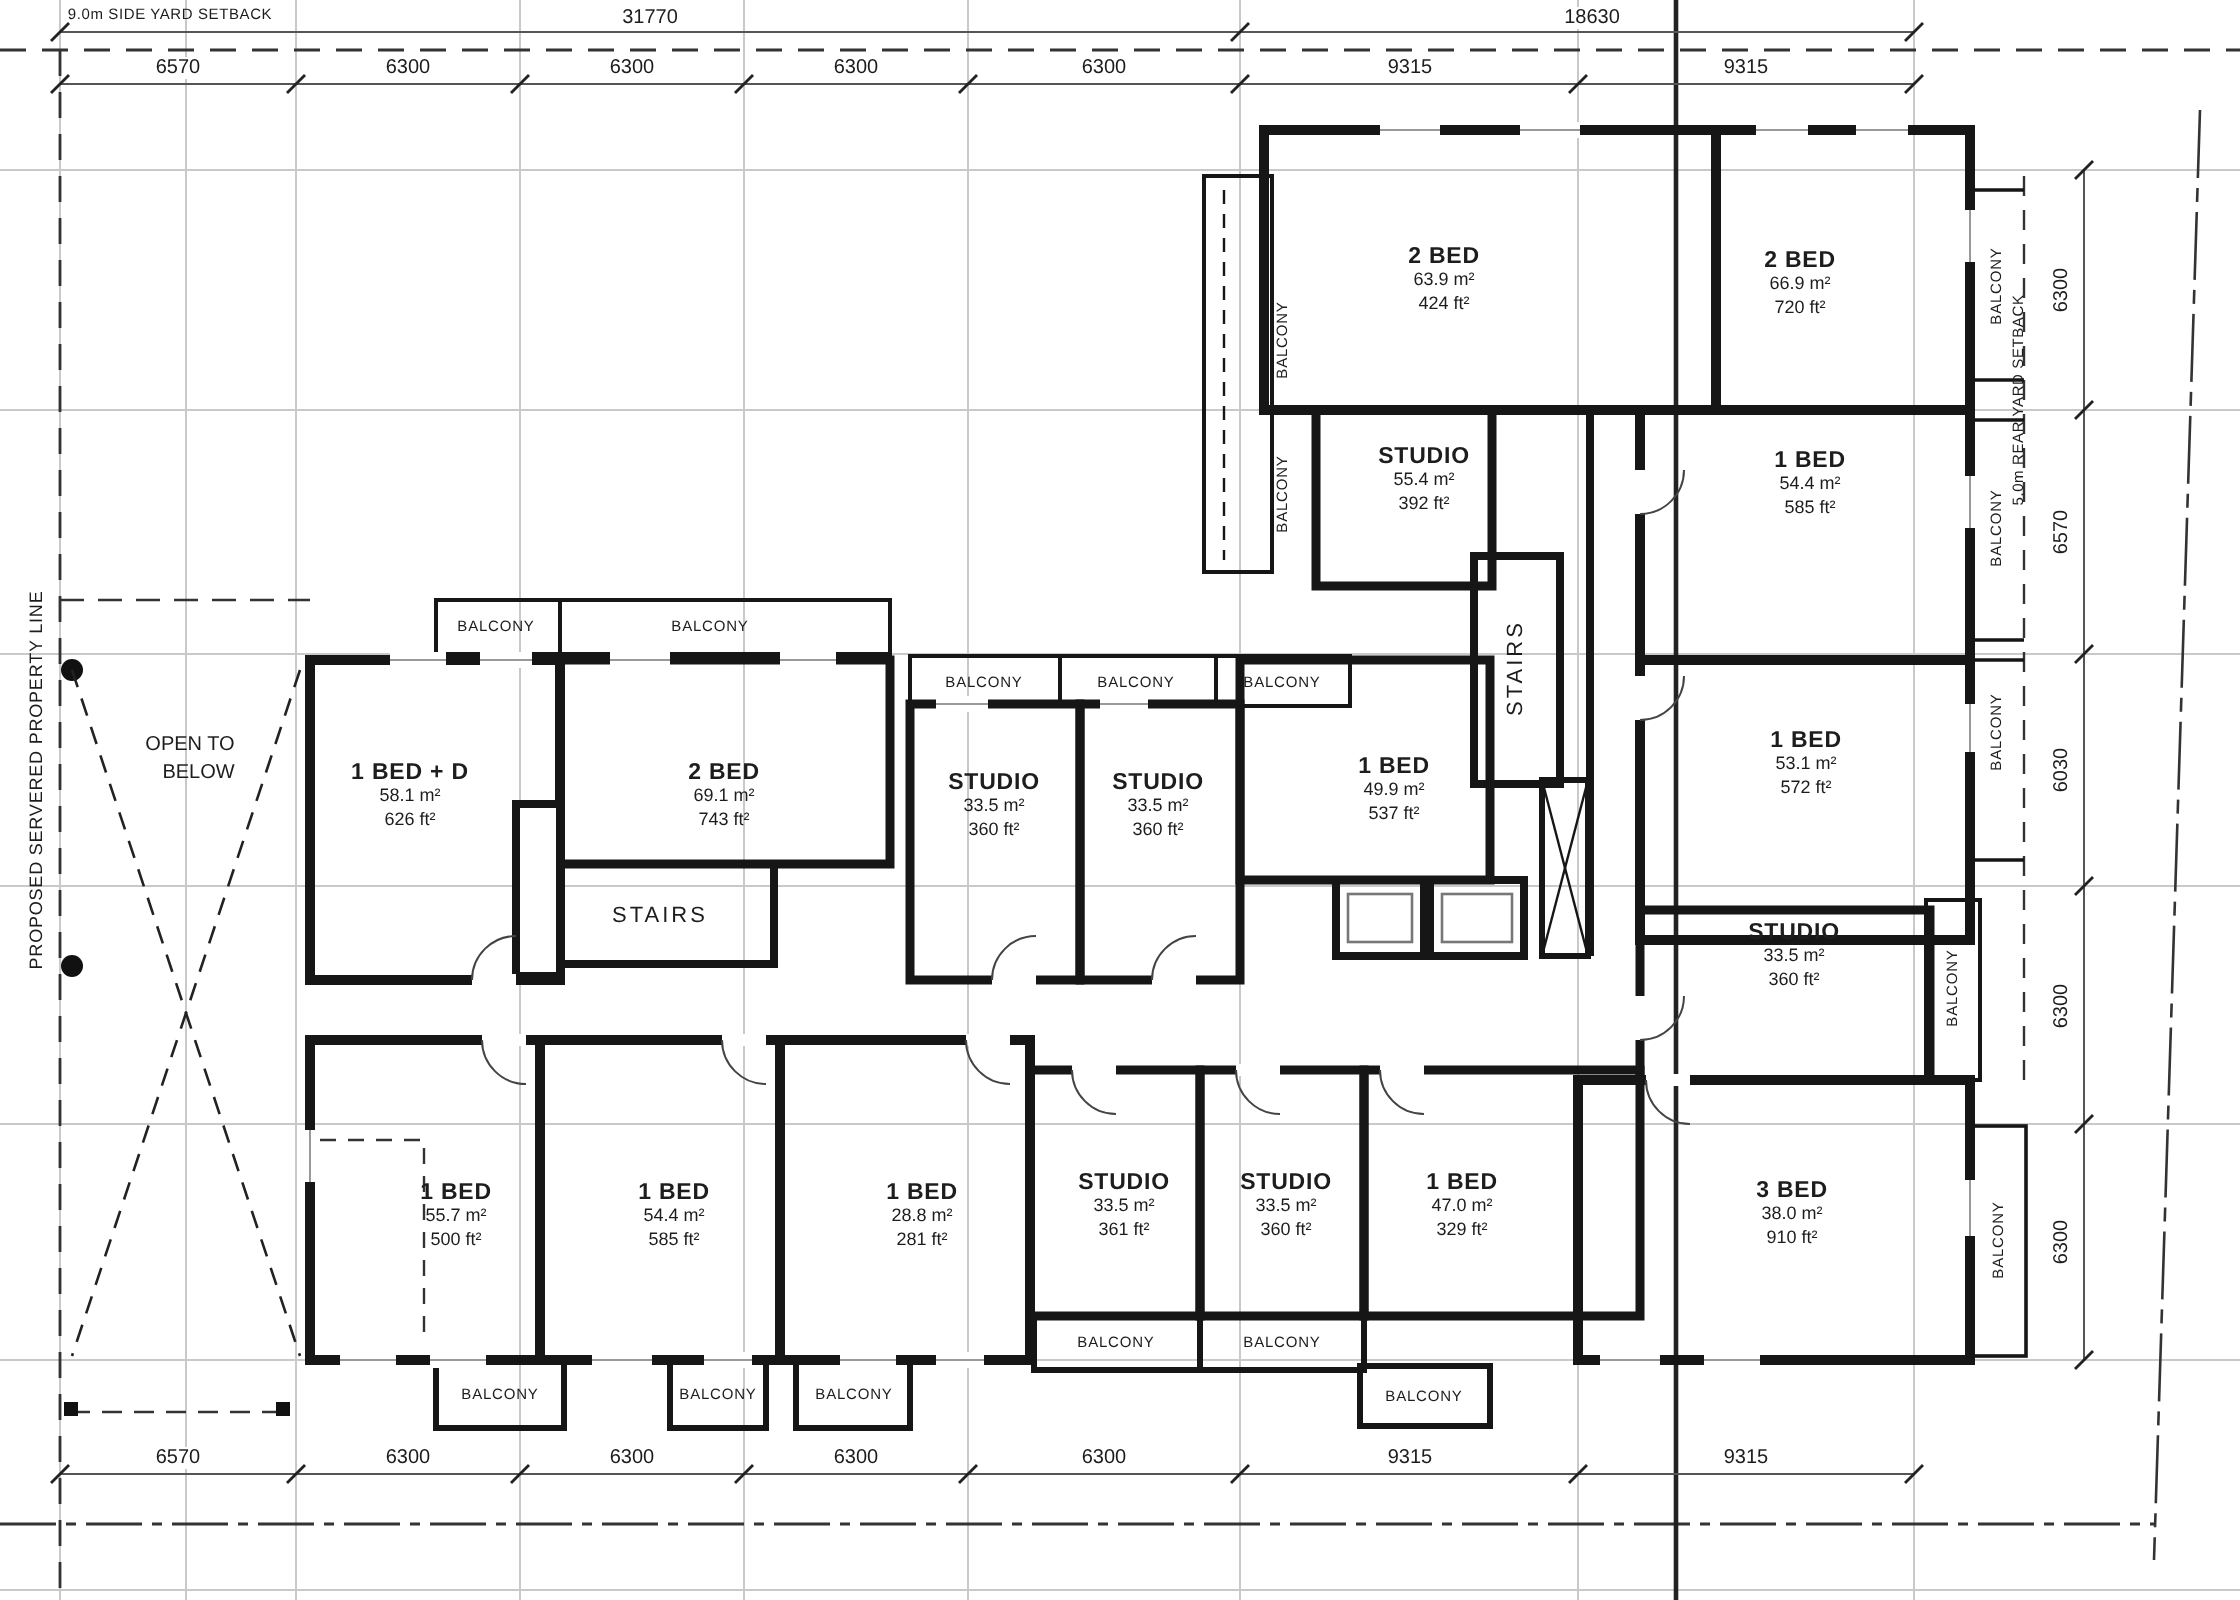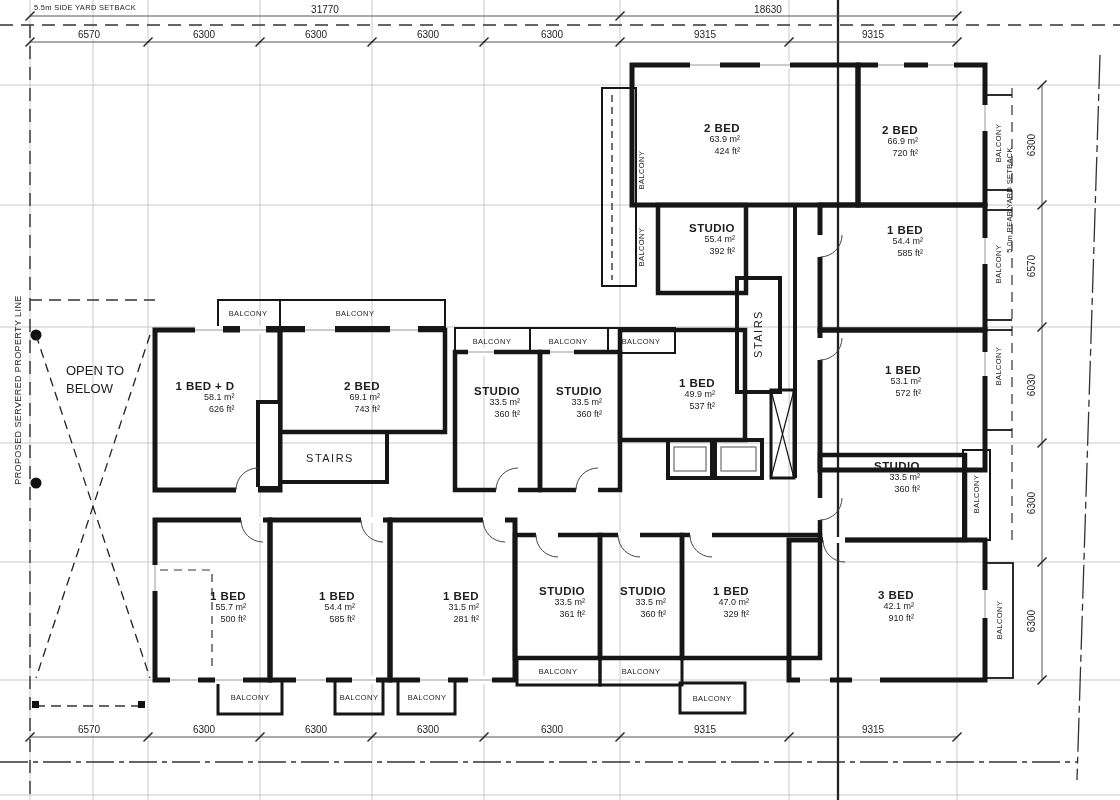--- a/index.html
+++ b/index.html
@@ -2,27 +2,27 @@
 <html><head>
 <meta charset="utf-8">
 <style>
   *{margin:0;padding:0;box-sizing:border-box}
   html,body{background:#fff}
   body{font-family:"Liberation Sans",sans-serif;color:#1d1d1d}
   .plan{position:relative;width:1120px;height:800px;background:#fff;overflow:hidden}
   svg.geom{position:absolute;left:0;top:0}
   .lab{position:absolute;transform:translate(-50%,-50%);white-space:nowrap;color:#1d1d1d;z-index:3}
   .lab.v{transform:translate(-50%,-50%) rotate(-90deg)}
-  .room{position:absolute;transform:translate(-50%,-50%);text-align:right;z-index:3}
+  .room{position:absolute;transform:translate(-50%,-50%);text-align:center;z-index:3}
   .rname{font-size:11.5px;font-weight:bold;letter-spacing:.4px}
   .rarea{font-size:9px;line-height:1.3}
   .bal{font-size:7.5px;letter-spacing:.4px}
   .dim{font-size:10px;background:#fff;padding:0 2px}
   .stairs{font-size:11px;letter-spacing:1.5px}
-  .otb{position:absolute;transform:translate(-50%,-50%);font-size:13px;line-height:1.4;text-align:left;white-space:pre-line;z-index:3}
+  .otb{position:absolute;transform:translate(-50%,-50%);font-size:10px;line-height:1.4;text-align:right;white-space:pre-line;z-index:3}
   .sb{font-size:7.5px;letter-spacing:.3px}
   .prop{font-size:9px;letter-spacing:.4px}
 </style>
 </head>
 <body>
 
 <div class="plan">
 
 <svg class="geom" width="1120" height="800" viewBox="0 0 1120 800">
   <defs>
@@ -247,28 +247,28 @@
     <path d="M536,535 A22,22 0 0 0 558,557"></path>
     <path d="M618,535 A22,22 0 0 0 640,557"></path>
     <path d="M690,535 A22,22 0 0 0 712,557"></path>
     <path d="M823,540 A22,22 0 0 0 845,562"></path>
     <path d="M820,257 A22,22 0 0 0 842,235"></path>
     <path d="M820,360 A22,22 0 0 0 842,338"></path>
     <path d="M820,520 A22,22 0 0 0 842,498"></path>
   </g>
 </svg>
 
-<div class="lab sb" style="left:85px;top:7px">5.5m SIDE YARD SETBACK</div>
+<div class="lab sb" style="left:85px;top:7px">9.0m SIDE YARD SETBACK</div>
 <div class="lab v sb" style="left:1009px;top:200px">5.0m REAR YARD SETBACK</div>
 <div class="lab v prop" style="left:18px;top:390px">PROPOSED SERVERED PROPERTY LINE</div>
 <div class="otb" style="left:95px;top:380px">OPEN TO
 BELOW</div>
 
 <div class="lab dim" style="left:325px;top:9px">31770</div>
-<div class="lab dim" style="left:768px;top:9px">18630</div>
+<div class="lab dim" style="left:796px;top:9px">18630</div>
 
 <div class="lab dim" style="left:89px;top:34px">6570</div>
 <div class="lab dim" style="left:204px;top:34px">6300</div>
 <div class="lab dim" style="left:316px;top:34px">6300</div>
 <div class="lab dim" style="left:428px;top:34px">6300</div>
 <div class="lab dim" style="left:552px;top:34px">6300</div>
 <div class="lab dim" style="left:705px;top:34px">9315</div>
 <div class="lab dim" style="left:873px;top:34px">9315</div>
 
 <div class="lab dim" style="left:89px;top:729px">6570</div>
@@ -345,41 +345,41 @@
       <div class="rarea">55.7 m²</div>
       <div class="rarea">500 ft²</div>
 </div>
 <div class="room" style="left:337px;top:608px">
   <div class="rname">1 BED</div>
       <div class="rarea">54.4 m²</div>
       <div class="rarea">585 ft²</div>
 </div>
 <div class="room" style="left:461px;top:608px">
   <div class="rname">1 BED</div>
-      <div class="rarea">31.5 m²</div>
+      <div class="rarea">28.8 m²</div>
       <div class="rarea">281 ft²</div>
 </div>
 <div class="room" style="left:562px;top:603px">
   <div class="rname">STUDIO</div>
       <div class="rarea">33.5 m²</div>
       <div class="rarea">361 ft²</div>
 </div>
 <div class="room" style="left:643px;top:603px">
   <div class="rname">STUDIO</div>
       <div class="rarea">33.5 m²</div>
       <div class="rarea">360 ft²</div>
 </div>
 <div class="room" style="left:731px;top:603px">
   <div class="rname">1 BED</div>
       <div class="rarea">47.0 m²</div>
       <div class="rarea">329 ft²</div>
 </div>
 <div class="room" style="left:896px;top:607px">
   <div class="rname">3 BED</div>
-      <div class="rarea">42.1 m²</div>
+      <div class="rarea">38.0 m²</div>
       <div class="rarea">910 ft²</div>
 </div>
 
 <div class="lab stairs" style="left:330px;top:458px">STAIRS</div>
 <div class="lab v stairs" style="left:758px;top:334px">STAIRS</div>
 
 <div class="lab bal" style="left:248px;top:313px">BALCONY</div>
 <div class="lab bal" style="left:355px;top:313px">BALCONY</div>
 <div class="lab bal" style="left:492px;top:341px">BALCONY</div>
 <div class="lab bal" style="left:568px;top:341px">BALCONY</div>

